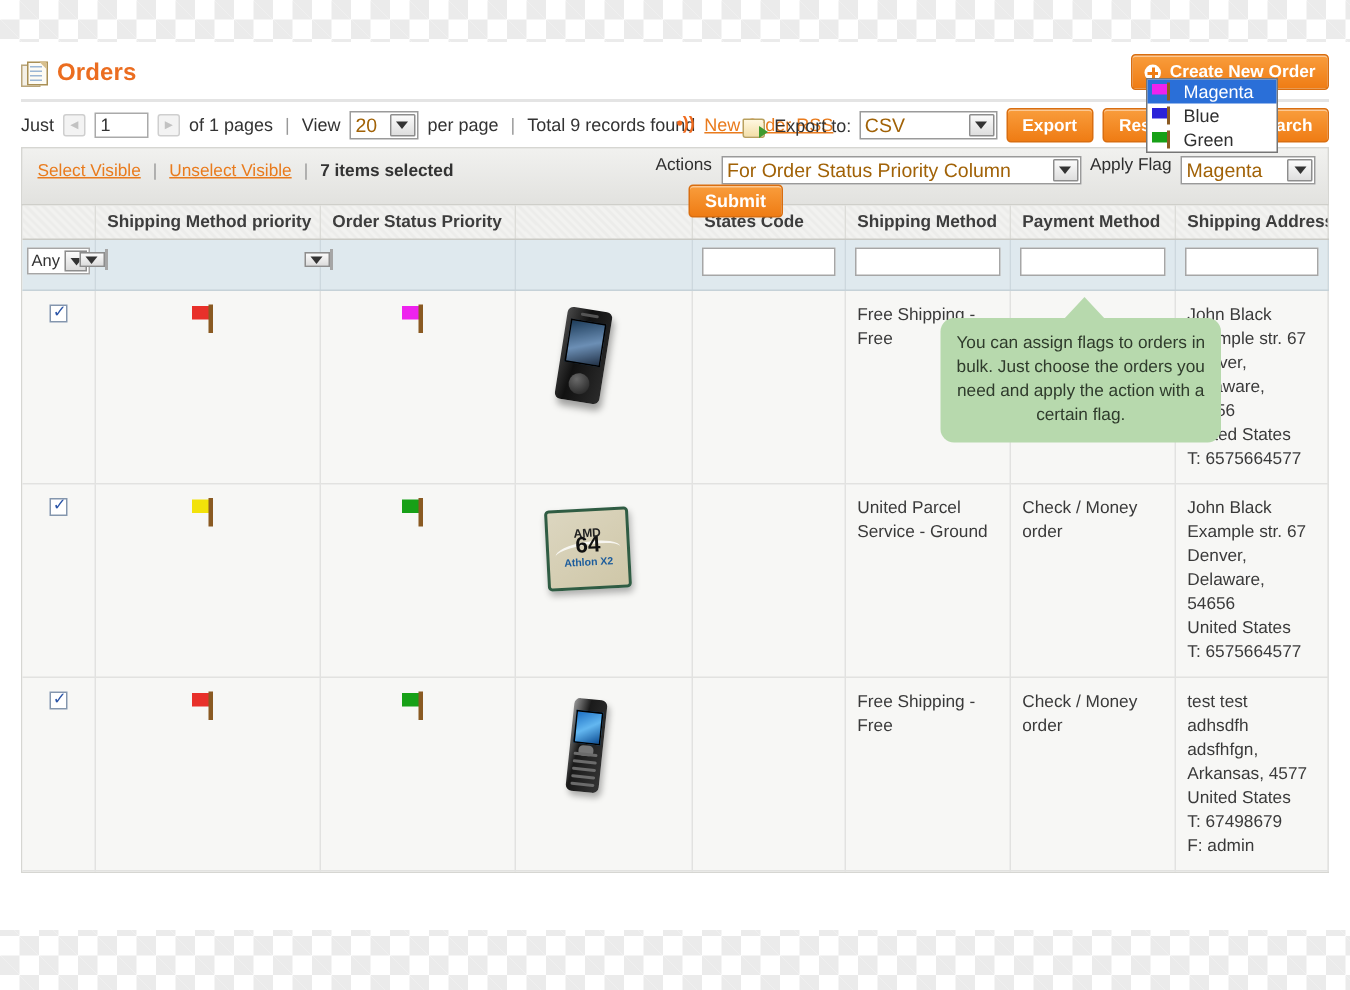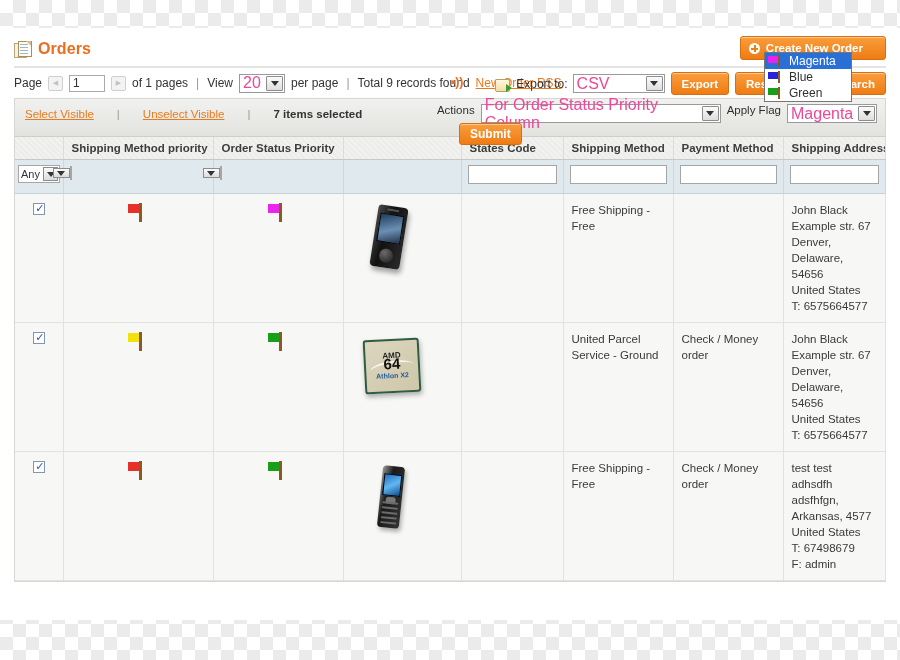--- a/index.html
+++ b/index.html
@@ -49,21 +49,21 @@
     position: absolute; right: 0; top: 0; width: 0; height: 0;
     border-left: 5px solid transparent; border-top: 5px solid #d7bf8d;
   }
   h1.page-title {
     margin: 0; font-size: 16px; font-weight: bold; color: #eb6d20;
     letter-spacing: .1px;
   }
   .btn-create {
     position: absolute; right: 14px; top: 8px;
     display: flex; align-items: center; gap: 6px;
-    height: 22px; padding: 0 22px 0 8px;
+    height: 22px; padding: 0 8px 0 8px;
     background: linear-gradient(#f99d3c, #ef7c14);
     border: 1px solid #d96e10; border-radius: 3px;
     color: #fff; font-size: 11.5px; font-weight: bold;
     box-shadow: inset 0 1px 0 rgba(255,255,255,.45);
     cursor: pointer;
   }
   .plus-circle {
     width: 11px; height: 11px; border-radius: 50%;
     background: #fff; position: relative; flex: none;
   }
@@ -88,21 +88,21 @@
   }
   .inp {
     height: 17px; border: 1px solid #aaa; background: #fff;
     font-family: "Liberation Sans", sans-serif; font-size: 12px;
     padding: 0 3px; color: #333; box-sizing: border-box;
   }
   .pg-input { width: 36px; }
   .sel {
     height: 19px; border: 1px solid #9a9a9a; background: #fff;
     display: inline-flex; align-items: center; box-sizing: border-box;
-    font-size: 16px; color: #ec4899; position: relative; padding: 0 3px;
+    font-size: 13px; color: #a16207; position: relative; padding: 0 3px;
   }
   .sel .caret-box {
     position: absolute; right: 1px; top: 1px; bottom: 1px; width: 15px;
     background: linear-gradient(#fbfbfb, #dedede);
     border: 1px solid #8d8d8d; border-radius: 1px;
     display: flex; align-items: center; justify-content: center;
   }
   .caret { width: 0; height: 0; border-left: 4px solid transparent; border-right: 4px solid transparent; border-top: 5px solid #333; }
   .sel.view { width: 46px; }
   .sel.csv { width: 92px; }
@@ -135,21 +135,21 @@
   }
   .pager-right { position: absolute; right: 0; top: 4px; display: flex; align-items: center; }
 
   
   .massaction {
     position: relative; margin: 0 14px; height: 38px;
     background: linear-gradient(#f1f1ef, #e2e2df);
     border: 1px solid #d6d6d2; border-bottom: none;
     box-sizing: border-box;
   }
-  .ma-left { position: absolute; left: 10px; top: 9px; display: flex; align-items: flex-end; gap: 21px; font-size: 11.5px; }
+  .ma-left { position: absolute; left: 10px; top: 9px; display: flex; align-items: flex-end; gap: 6px; font-size: 11.5px; }
   .ma-link { color: #e97b1d; text-decoration: underline; cursor: pointer; }
   .ma-count { font-weight: bold; color: #333; }
   .ma-right { position: absolute; right: 8px; top: 5px; display: flex; gap: 6px; font-size: 11.5px; }
   .btn-submit {
     position: absolute; left: 444px; top: 24px;
     height: 20px; padding: 0 10px;
     background: linear-gradient(#f99d3c, #ef7c14);
     border: 1px solid #d96e10; border-radius: 3px;
     color: #fff; font-size: 12px; font-weight: bold;
     display: inline-flex; align-items: center; cursor: pointer;
@@ -278,21 +278,21 @@
       <h1 class="page-title">Orders</h1>
     </div>
     <div class="btn-create">
       <span class="plus-circle"></span>
       <span>Create New Order</span>
     </div>
   </div>
   <div class="head-rule"></div>
 
   <div class="pager">
-    <span class="lbl">Page</span>
+    <span class="lbl">Just</span>
     <span class="arrow-btn">◀</span>
     <input class="inp pg-input" type="text" value="1" style="">
     <span class="arrow-btn">▶</span>
     <span class="lbl">of 1 pages</span>
     <span class="sep">|</span>
     <span class="lbl">View</span>
     <span class="sel view">
       <span>20</span>
       <span class="caret-box">
           <span class="caret"></span>
@@ -540,14 +540,15 @@
 adsfhfgn,
 Arkansas, 4577
 United States
 T: 67498679
 F: admin</td>
         </tr>
       </tbody>
     </table>
   </div>
 
+  <div class="tooltip">You can assign flags to orders in bulk. Just choose the orders you need and apply the action with a certain flag.</div>
 
 </div>
 
 </body></html>

